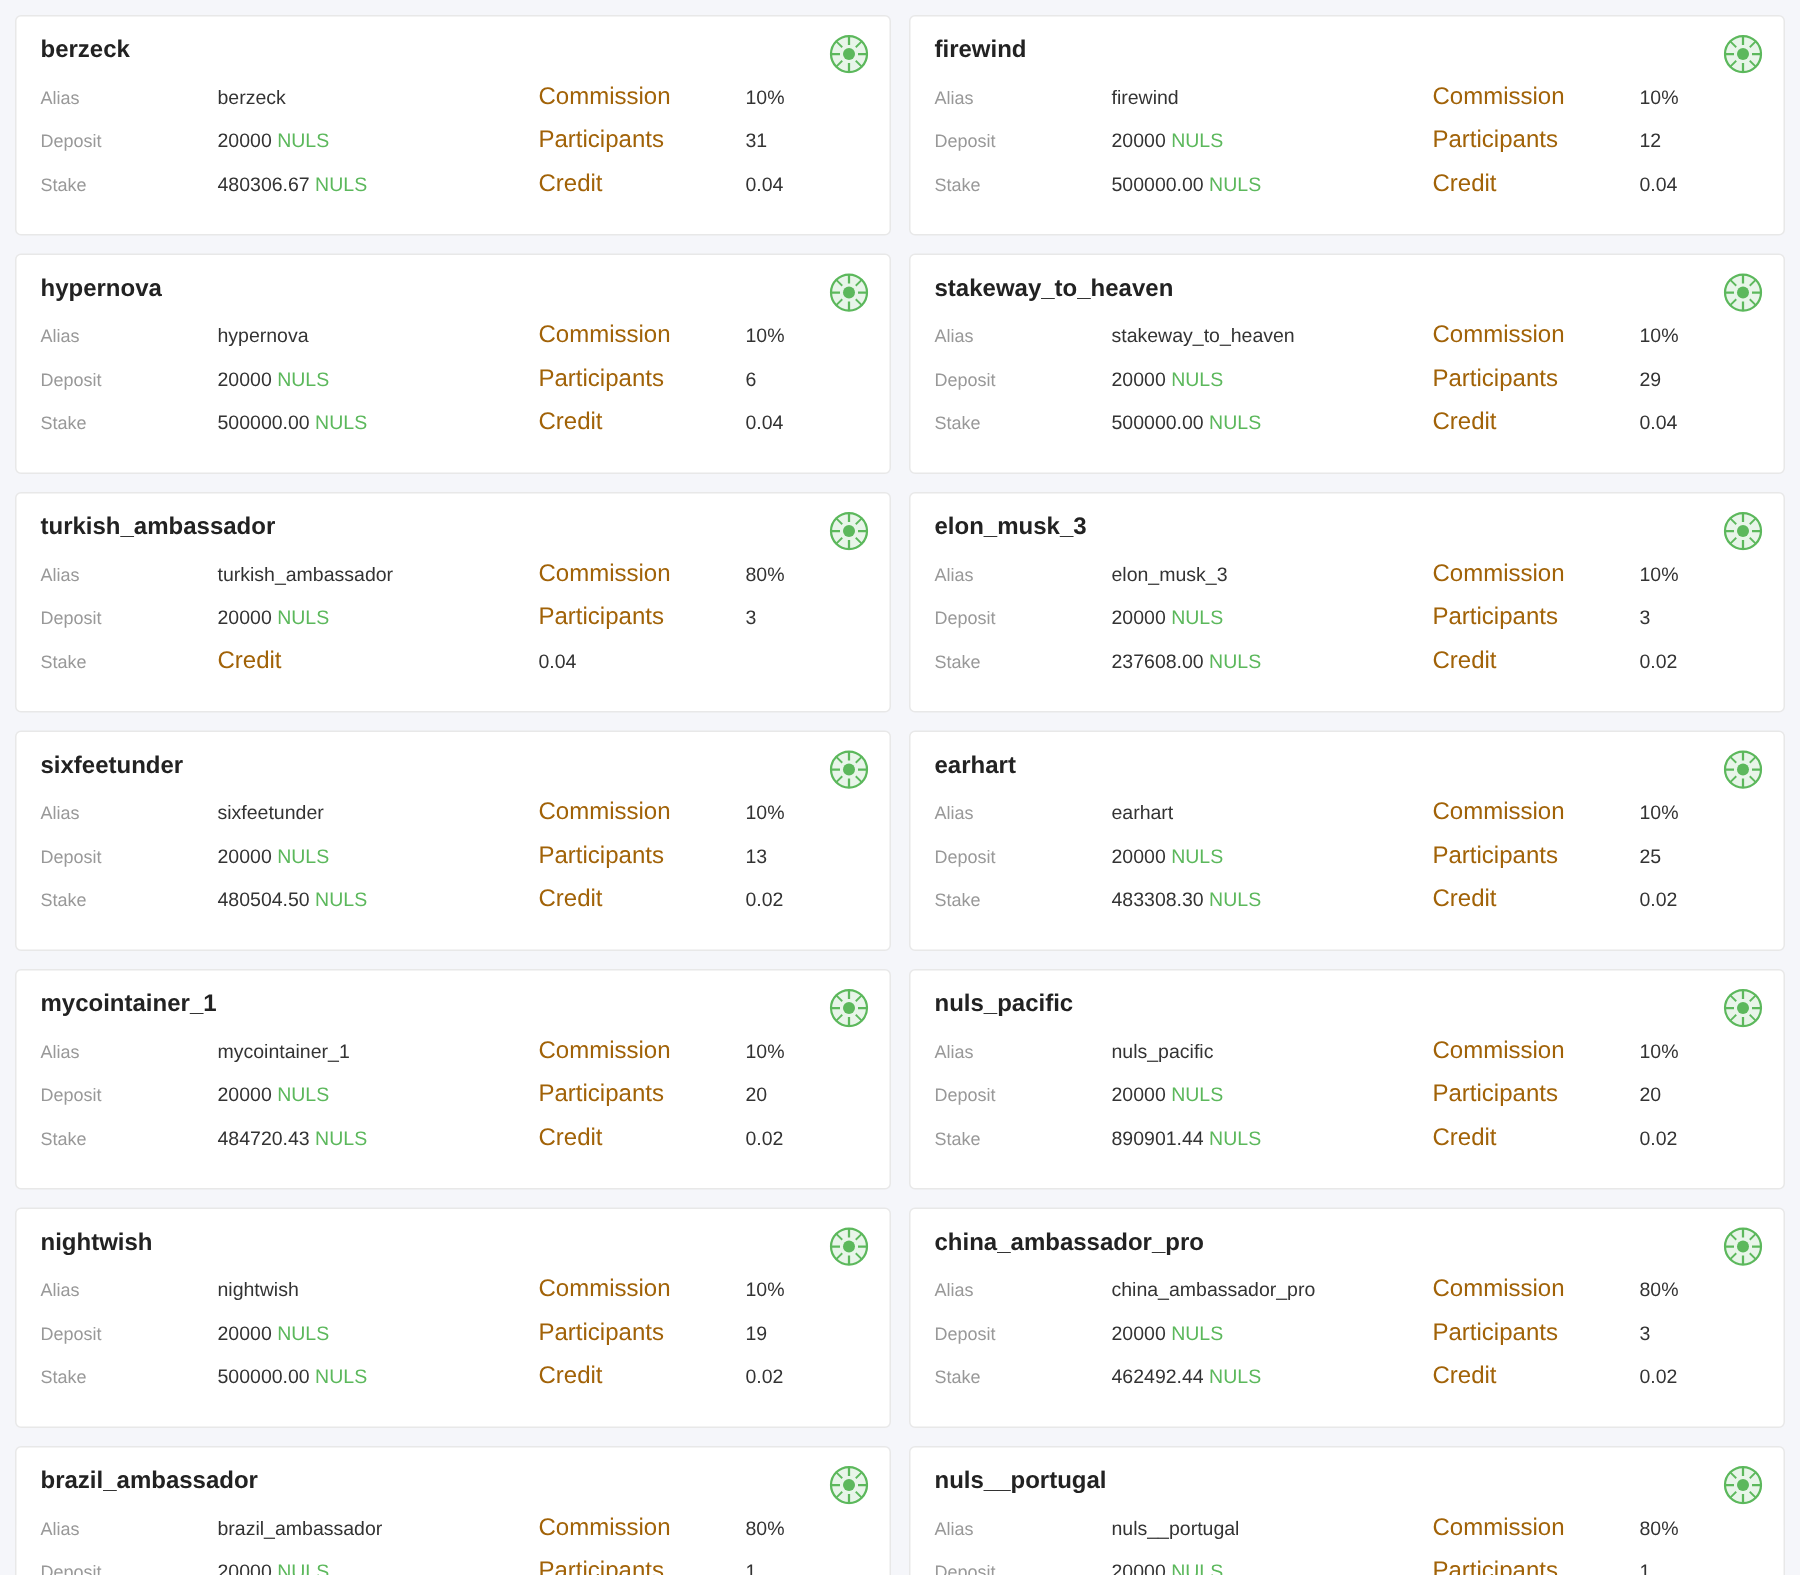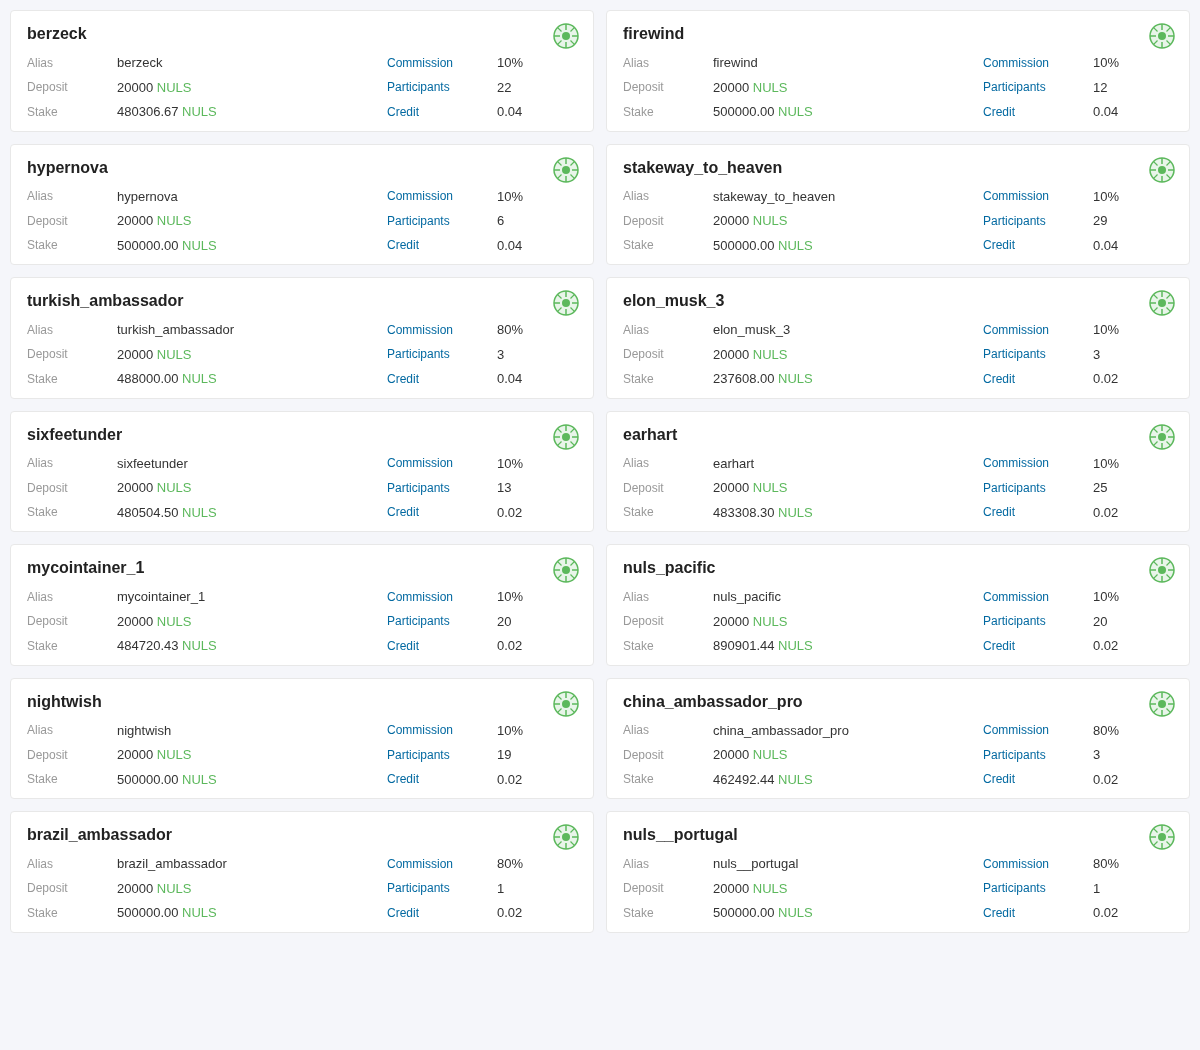--- a/index.html
+++ b/index.html
@@ -12,21 +12,21 @@
     }
     .grid {
       display: grid;
       grid-template-columns: 1fr 1fr;
       gap: 12px;
     }
     .card {
       background: #fff;
       border: 1px solid #e8e8e8;
       border-radius: 4px;
-      padding: 14px 16px 4px 16px;
+      padding: 14px 16px 16px 16px;
       position: relative;
     }
     .card-title {
       font-size: 16px;
       font-weight: 700;
       color: #222;
       margin-bottom: 10px;
     }
     .card-icon {
       position: absolute;
@@ -38,36 +38,37 @@
     .card-icon svg {
       width: 26px;
       height: 26px;
     }
     .card-row {
       display: grid;
       grid-template-columns: 90px 1fr 110px 80px;
       align-items: center;
       margin-bottom: 5px;
       line-height: 1.5;
+      gap: 28px;
     }
     .label {
       color: #999;
       font-size: 12px;
     }
     .value {
       color: #333;
       font-size: 13px;
     }
     .nuls-link {
       color: #5cb85c;
       font-size: 13px;
     }
     .commission-label {
-      color: #0369a1;
-      font-size: 12px;
+      color: #a16207;
+      font-size: 16px;
     }
   </style>
 </head>
 <body>
 
 <div class="grid">
 <div class="card">
       <div class="card-title">berzeck</div>
 
       <div class="card-icon">
@@ -87,21 +88,21 @@
       <div class="card-row">
         <span class="label">Alias</span>
         <span class="value">berzeck</span>
         <span class="commission-label">Commission</span>
         <span class="value">10%</span>
       </div>
       <div class="card-row">
         <span class="label">Deposit</span>
         <span><span class="value">20000 </span><span class="nuls-link">NULS</span></span>
         <span class="commission-label">Participants</span>
-        <span class="value">22</span>
+        <span class="value">31</span>
       </div>
       <div class="card-row">
         <span class="label">Stake</span>
         <span><span class="value">480306.67 </span><span class="nuls-link">NULS</span></span>
         <span class="commission-label">Credit</span>
         <span class="value">0.04</span>
       </div>
     </div>
     <div class="card">
       <div class="card-title">firewind</div>
@@ -235,21 +236,20 @@
         <span class="value">80%</span>
       </div>
       <div class="card-row">
         <span class="label">Deposit</span>
         <span><span class="value">20000 </span><span class="nuls-link">NULS</span></span>
         <span class="commission-label">Participants</span>
         <span class="value">3</span>
       </div>
       <div class="card-row">
         <span class="label">Stake</span>
-        <span><span class="value">488000.00 </span><span class="nuls-link">NULS</span></span>
         <span class="commission-label">Credit</span>
         <span class="value">0.04</span>
       </div>
     </div>
     <div class="card">
       <div class="card-title">elon_musk_3</div>
 
       <div class="card-icon">
         <svg viewBox="0 0 26 26" fill="none" xmlns="http://www.w3.org/2000/svg">
           <circle cx="13" cy="13" r="12" fill="#e8f5e9" stroke="#5cb85c" stroke-width="1.5"></circle>

